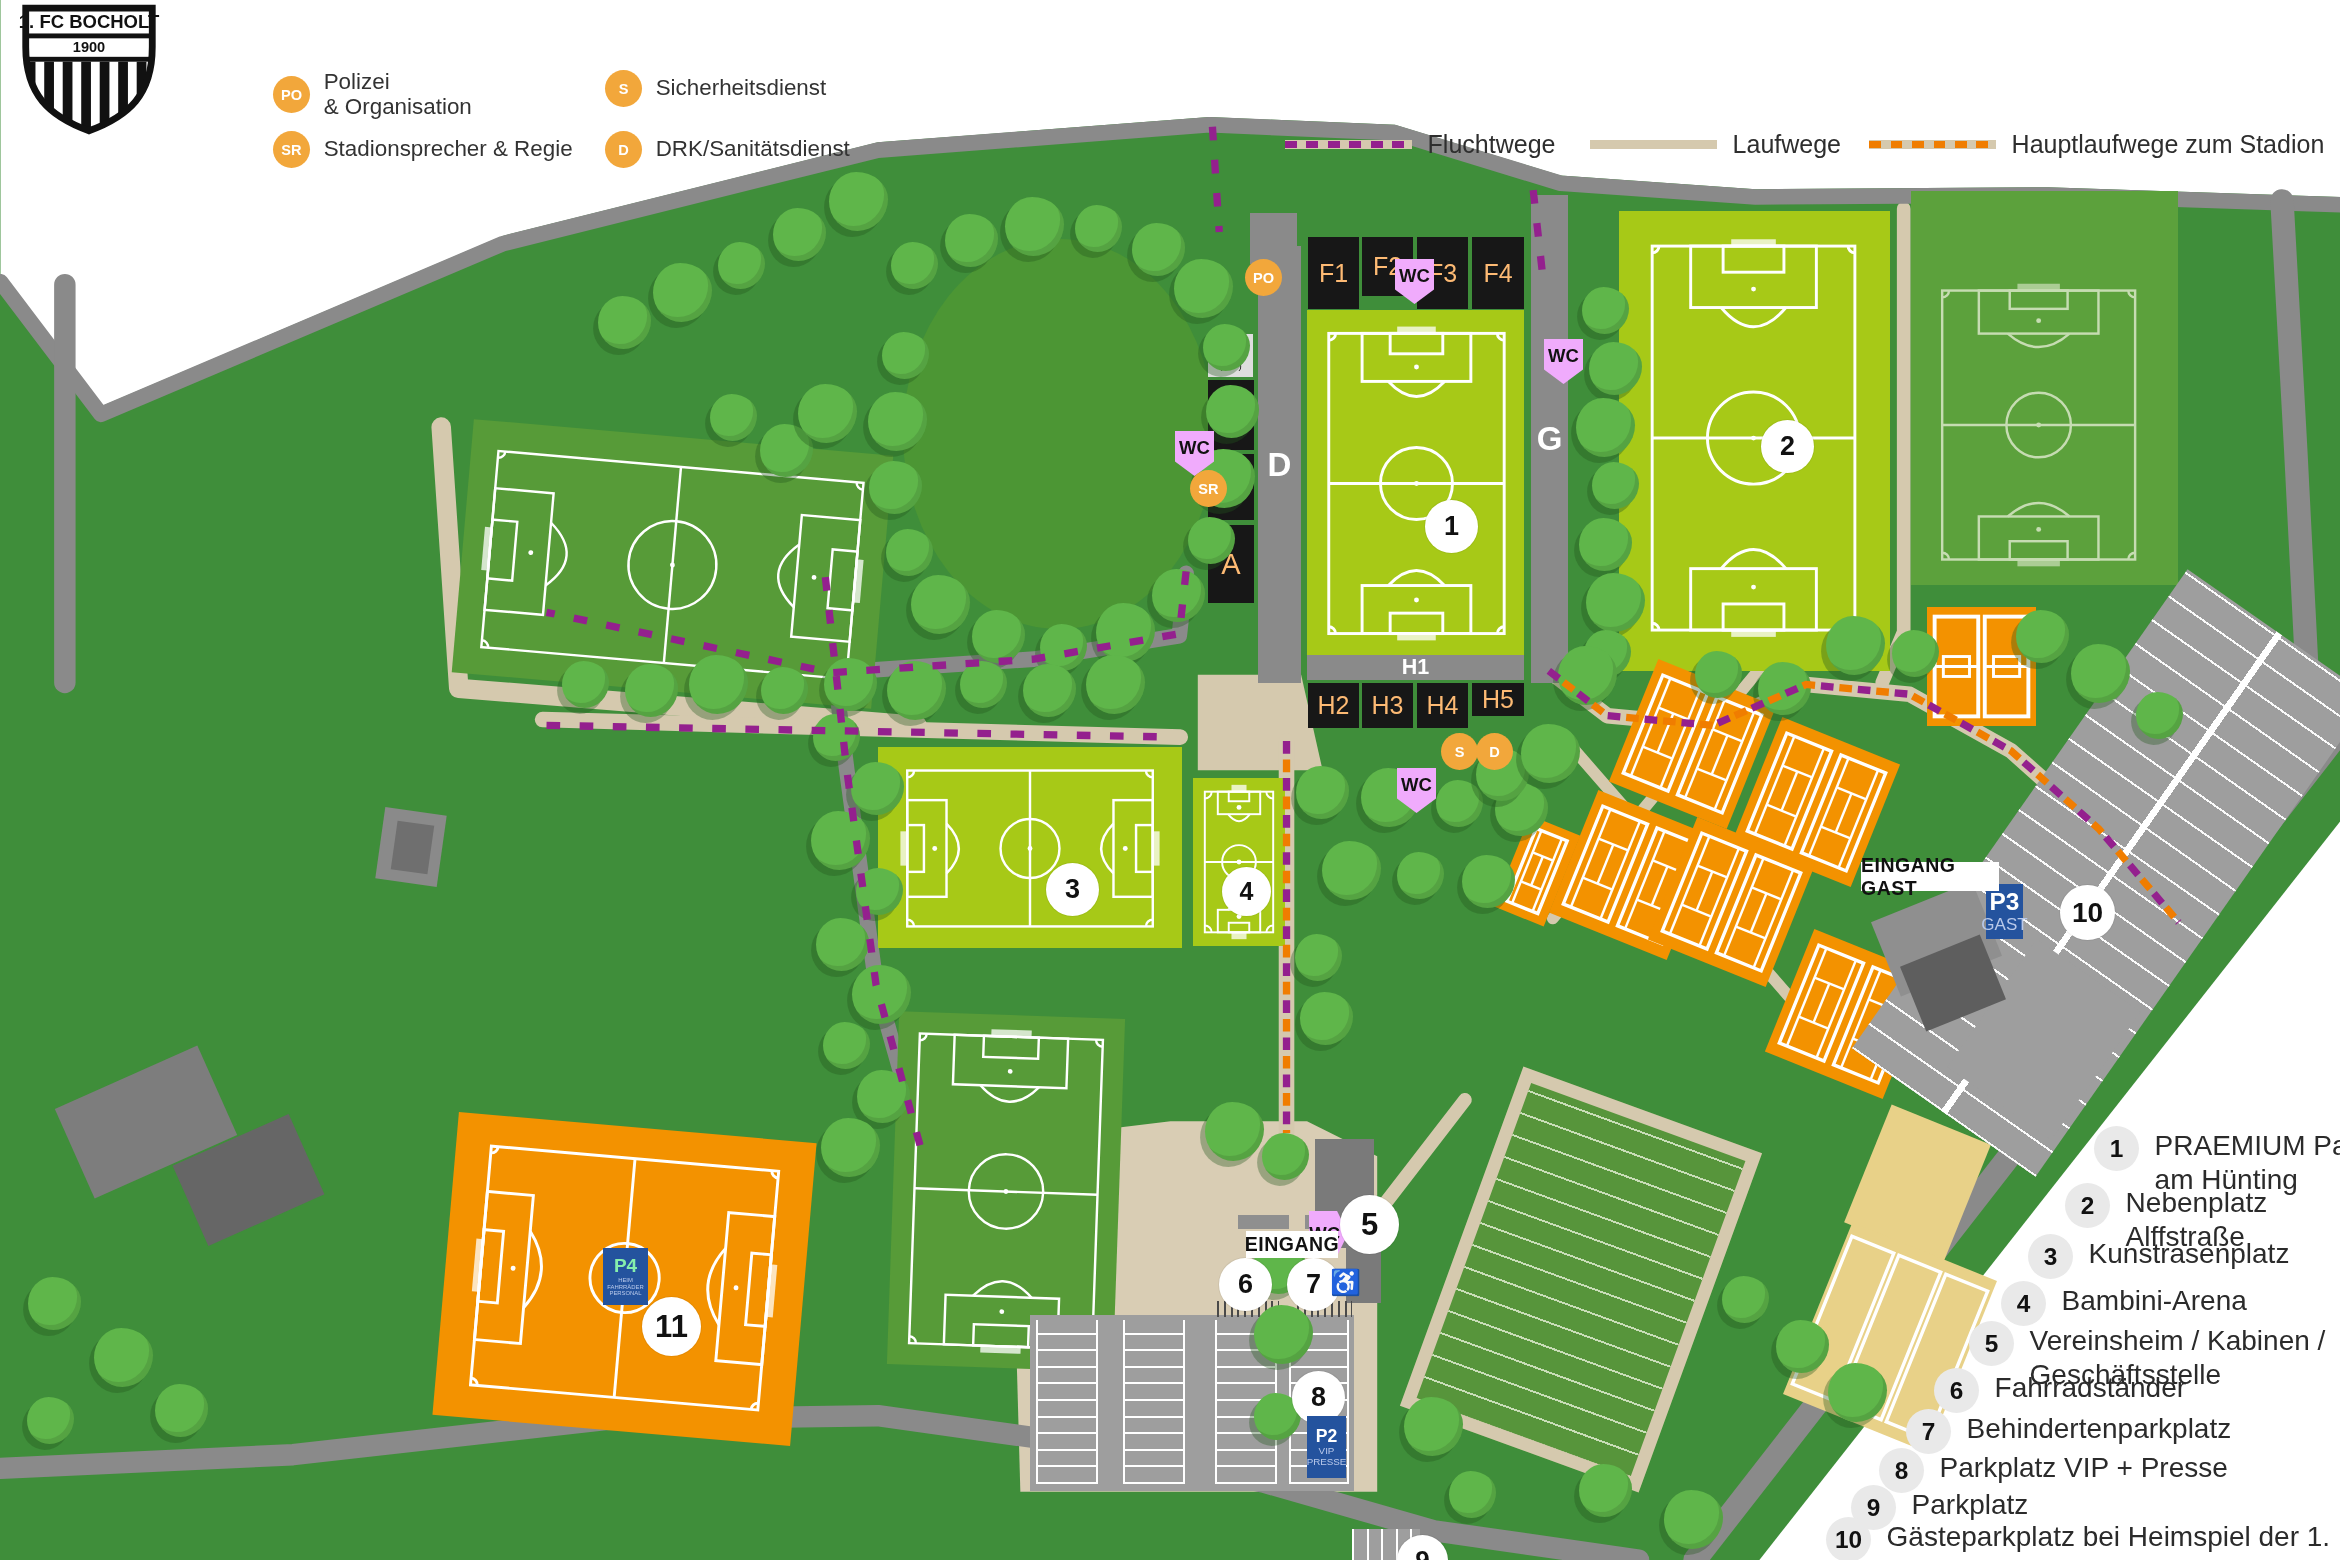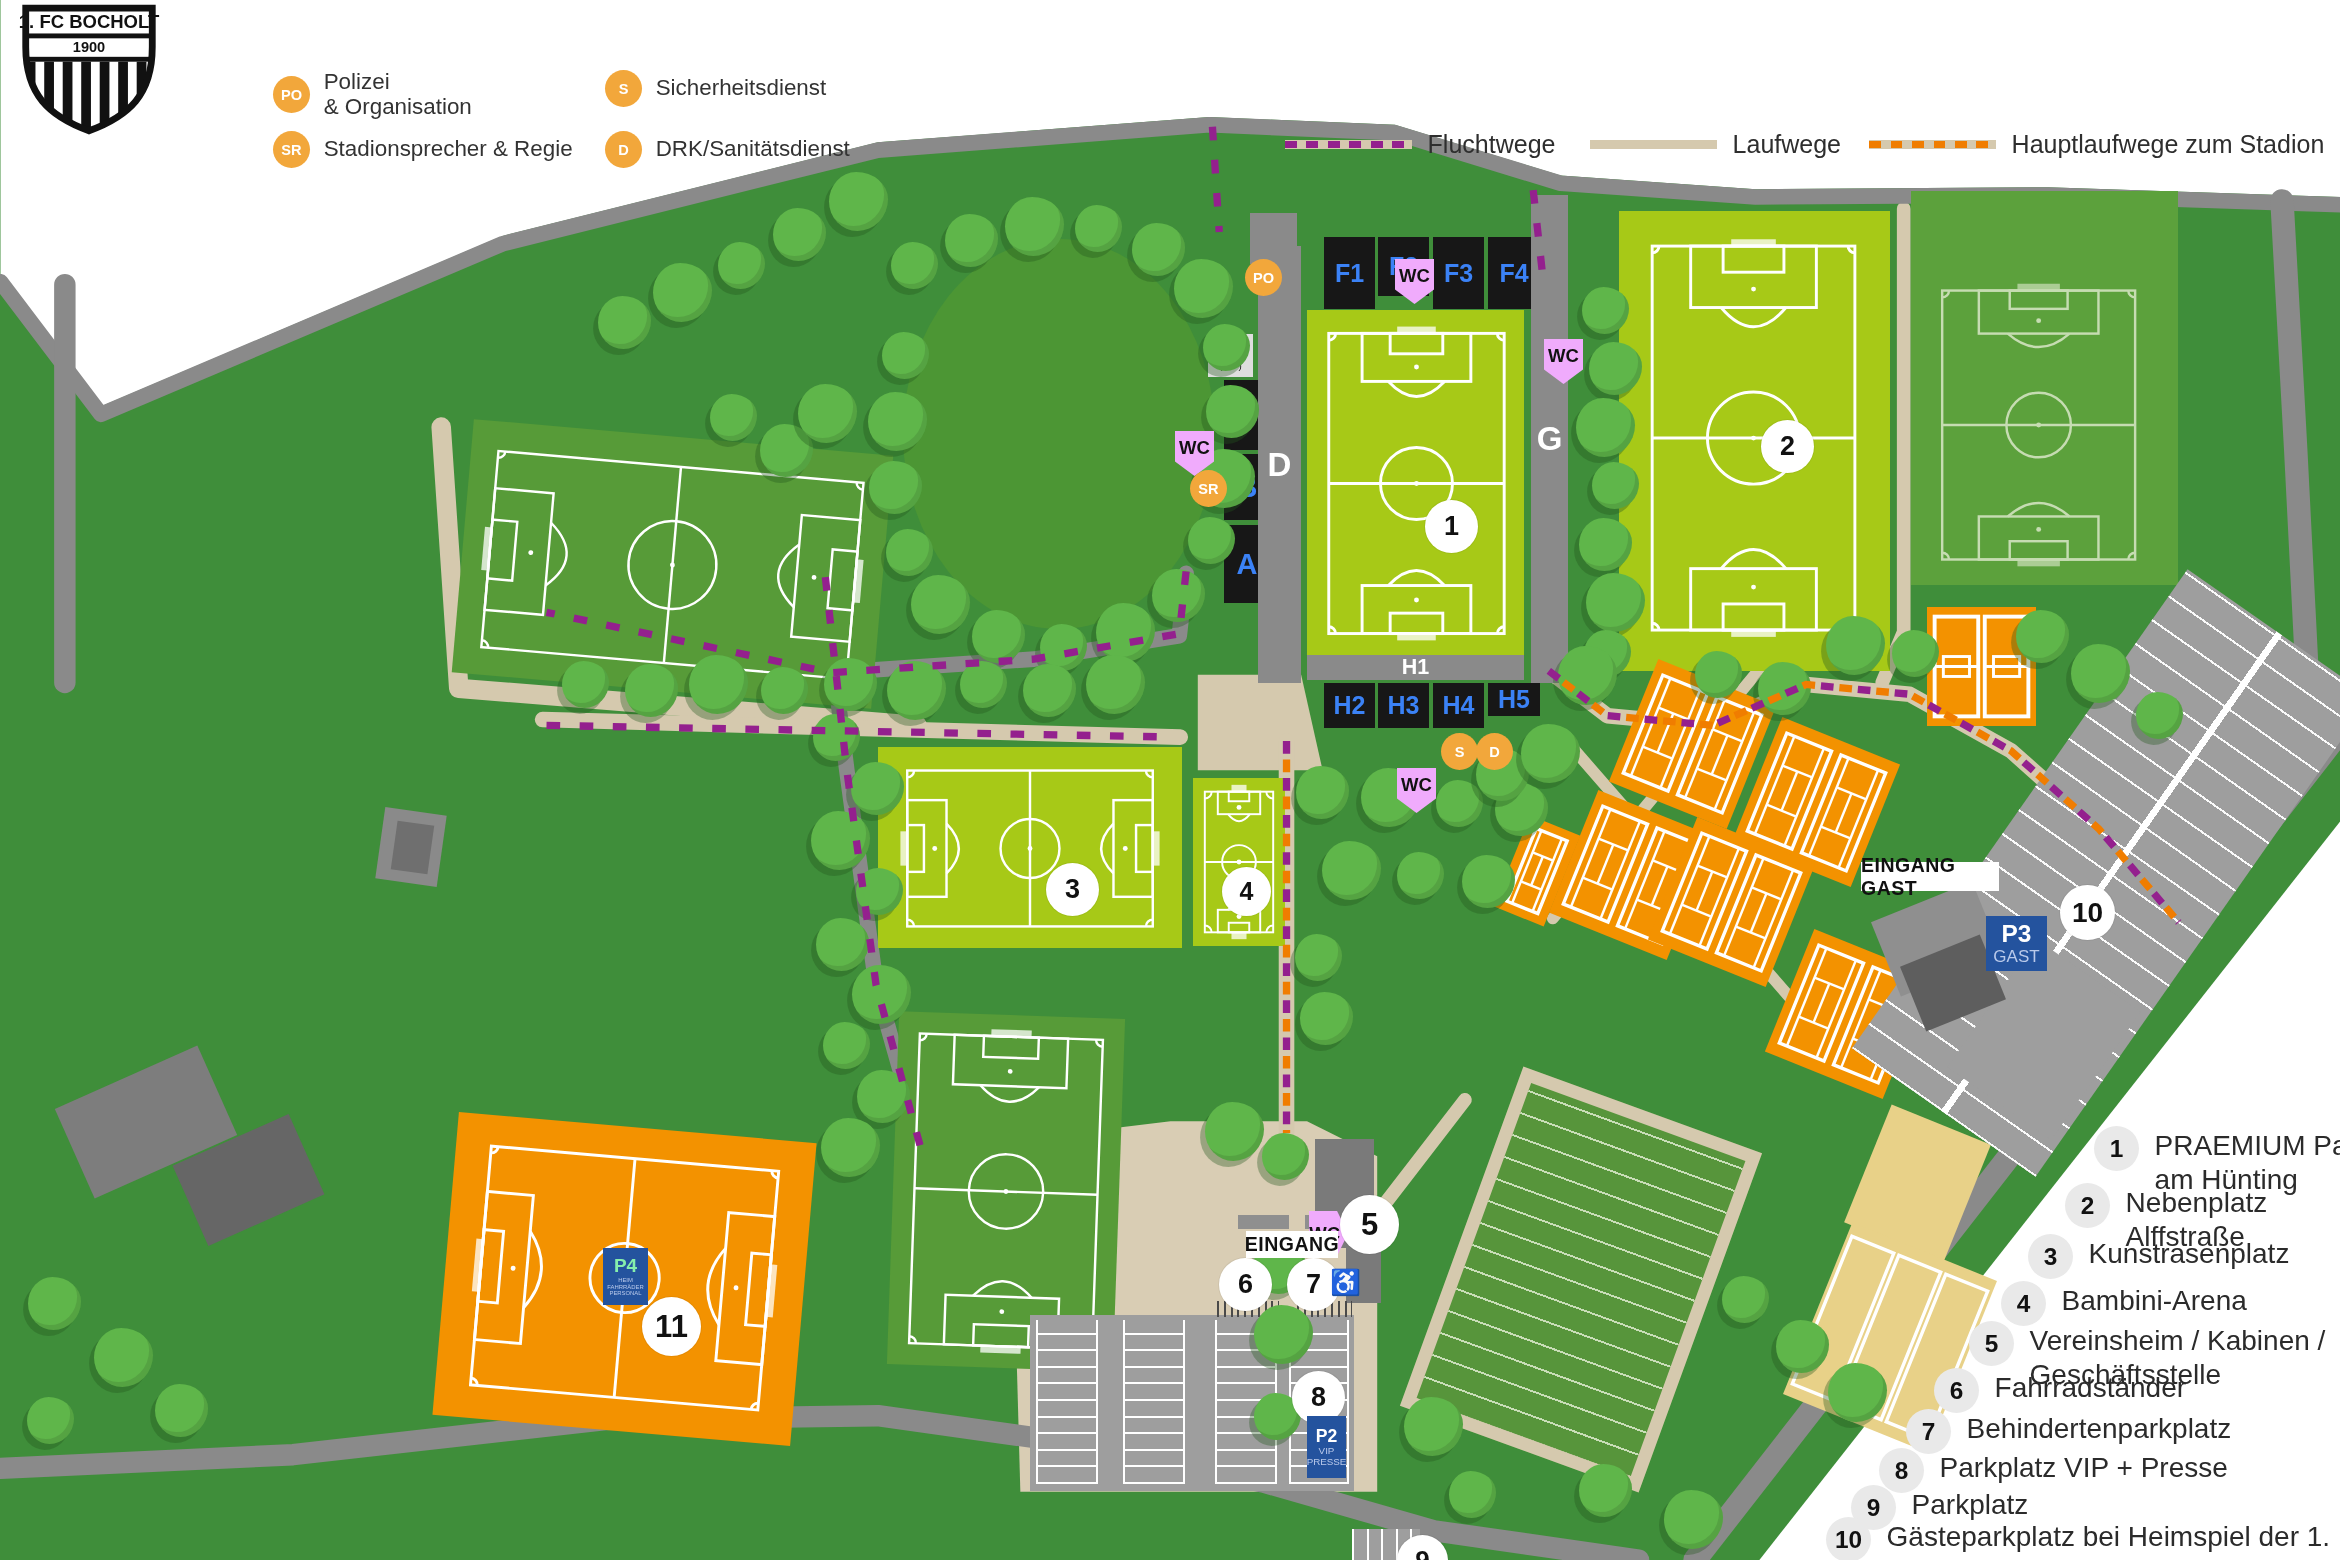--- a/index.html
+++ b/index.html
@@ -4,22 +4,22 @@
 <style>
   html,body{margin:0;padding:0;background:#fff;}
   body{width:2341px;height:1560px;position:relative;overflow:hidden;
        font-family:"Liberation Sans",sans-serif;}
   .abs{position:absolute;}
   #map{position:absolute;left:0;top:0;width:2341px;height:1560px;background:#3F8E3A;overflow:hidden;}
   .ellipse{background:#4C9634;border-radius:50%;}
   svg.layer{position:absolute;left:0;top:0;}
   .pitch{box-sizing:border-box;}
   .pitch svg{display:block;}
-  .stand{background:#171717;color:#3b82f6;display:flex;align-items:center;justify-content:center;
-         font-weight:bold;z-index:3;margin-left:16px;}
+  .stand{background:#171717;color:#fdba74;display:flex;align-items:center;justify-content:center;
+         font-weight:normal;z-index:3;}
   .strip{background:#8A8A8A;color:#fff;display:flex;align-items:center;justify-content:center;
          font-weight:bold;z-index:3;}
   .vip{background:#DEDEDE;color:#111;display:flex;flex-direction:column;align-items:center;justify-content:center;
        font-weight:bold;z-index:3;}
   .tree{border-radius:46% 54% 52% 48% / 50% 46% 54% 50%;background:#5FB64A;
         box-shadow:-4.9px 5.9px 0 rgba(35,85,30,.35), inset -3.9px -4.9px 0 rgba(0,0,0,.10);z-index:4;}
   .badge{border-radius:50%;background:#F2A73B;color:#fff;font-weight:bold;display:flex;
          align-items:center;justify-content:center;z-index:6;}
   .wc{background:#f0abfc;color:#111;font-weight:bold;display:flex;align-items:flex-start;
       justify-content:center;z-index:6;margin-top:39px;}
@@ -500,21 +500,21 @@
     <div class="abs marker" style="left: 1287px; top: 1258px; width: 53px; height: 53px; font-size: 27px;">7</div>
     <div class="abs marker" style="left: 1292px; top: 1371px; width: 53px; height: 53px; font-size: 27px;">8</div>
     <div class="abs marker" style="left: 1397px; top: 1535px; width: 51px; height: 51px; font-size: 26px;">9</div>
     <div class="abs marker" style="left: 2060px; top: 885px; width: 55px; height: 55px; font-size: 28px;">10</div>
     <div class="abs marker" style="left: 642px; top: 1297px; width: 59px; height: 59px; font-size: 31px;">11</div>
     <div class="abs sign" style="left: 1307px; top: 1416px; width: 39px; height: 62px;">
       <span style="font-size:17.6px;font-weight:bold;color:#fff">P2</span>
       <span style="font-size:9.8px;color:#B9C9EA">VIP</span>
       <span style="font-size:9.8px;color:#B9C9EA">PRESSE</span>
     </div>
-    <div class="abs sign" style="left: 1986px; top: 884px; width: 61px; height: 55px; margin-top: 32px;">
+    <div class="abs sign" style="left: 1986px; top: 884px; width: 37px; height: 55px;">
       <span style="font-size:24.4px;font-weight:bold;color:#fff">P3</span>
       <span style="font-size:17px;color:#B9C9EA">GAST</span>
     </div>
     <div class="abs sign" style="left: 603px; top: 1248px; width: 45px; height: 57px;">
       <span style="font-size:19px;font-weight:bold;color:#86efac">P4</span>
       <span style="font-size:5.9px;color:#B9C9EA">HEIM</span>
       <span style="font-size:5.9px;color:#B9C9EA">FAHRRÄDER</span>
       <span style="font-size:5.9px;color:#B9C9EA">PERSONAL</span>
     </div>
     <div class="abs maplabel" style="left: 1246px; top: 1231px; width: 92px; height: 27px; font-size: 19.5px;">EINGANG</div>

